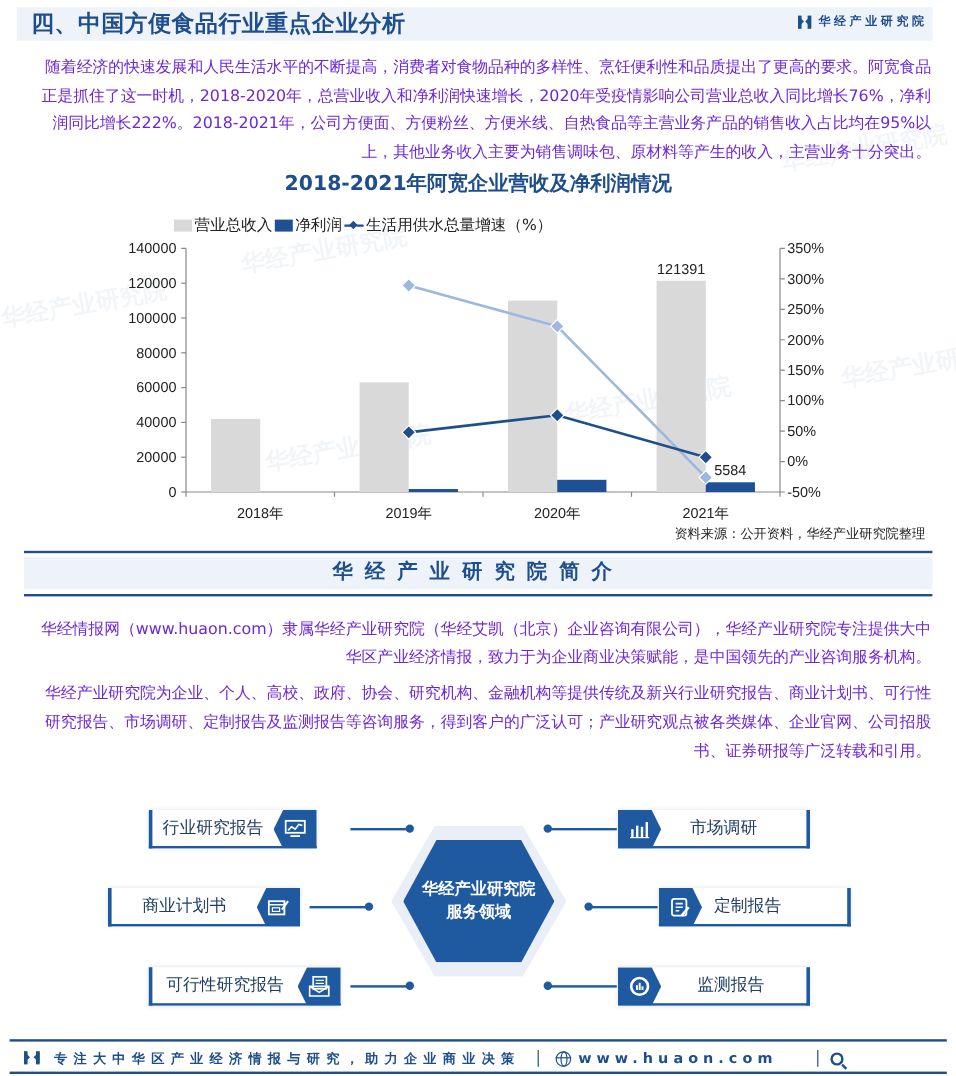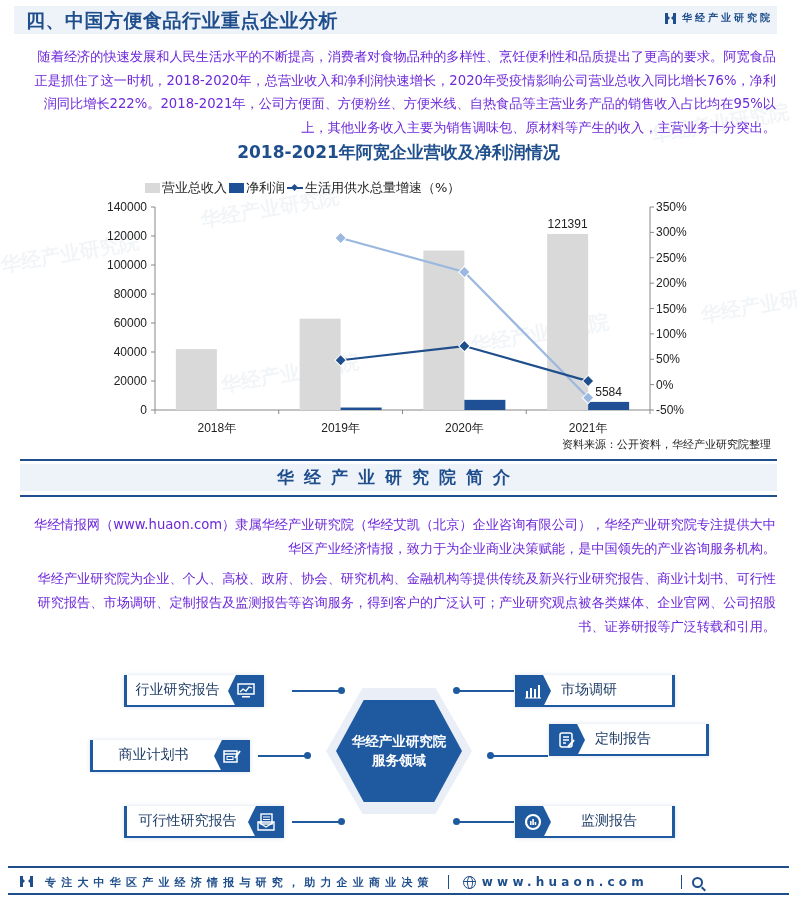--- a/index.html
+++ b/index.html
@@ -218,36 +218,36 @@
         <polygon points="1,9 17,9 17,17 1,17" fill="none" stroke="#fff" stroke-width="1.4"></polygon>
         <polyline points="1,9 9,14 17,9" fill="none" stroke="#fff" stroke-width="1.2"></polyline>
       </svg>
   </span>
 </div>
 <div class="conn" style="left:292px;top:821px;width:48px;"></div>
 <div class="dot" style="left:338px;top:818px;"></div>
 
 <div class="dot" style="left:453px;top:687px;"></div>
 <div class="conn" style="left:458px;top:690px;width:56px;"></div>
-<div class="svc right" style="left:515px;top:675px;width:160px;padding-left:46px;">
+<div class="svc right" style="left:515px;top:675px;width:160px;padding-left:60px;">
   <span class="ico">
     <svg width="18" height="16" viewBox="0 0 18 16">
         <rect x="2" y="8" width="2" height="7" fill="#fff"></rect>
         <rect x="6" y="5" width="2" height="10" fill="#fff"></rect>
         <rect x="10" y="6" width="2" height="9" fill="#fff"></rect>
         <rect x="14" y="2" width="2" height="13" fill="#fff"></rect>
         <line x1="1" y1="15" x2="17" y2="15" stroke="#fff" stroke-width="1"></line>
       </svg>
   </span>
   <span class="lbl">市场调研</span>
 </div>
 
 <div class="dot" style="left:487px;top:752px;"></div>
 <div class="conn" style="left:492px;top:755px;width:56px;"></div>
-<div class="svc right" style="left:549px;top:724px;width:160px;padding-left:46px;">
+<div class="svc right" style="left:549px;top:740px;width:160px;padding-left:46px;">
   <span class="ico">
     <svg width="18" height="18" viewBox="0 0 18 18">
         <rect x="2" y="2" width="12" height="14" rx="2" fill="none" stroke="#fff" stroke-width="1.5"></rect>
         <line x1="5" y1="6" x2="11" y2="6" stroke="#fff" stroke-width="1.3"></line>
         <line x1="5" y1="9" x2="11" y2="9" stroke="#fff" stroke-width="1.3"></line>
         <line x1="5" y1="12" x2="8" y2="12" stroke="#fff" stroke-width="1.3"></line>
         <line x1="10" y1="16" x2="16" y2="9" stroke="#fff" stroke-width="2"></line>
       </svg>
   </span>
   <span class="lbl">定制报告</span>

